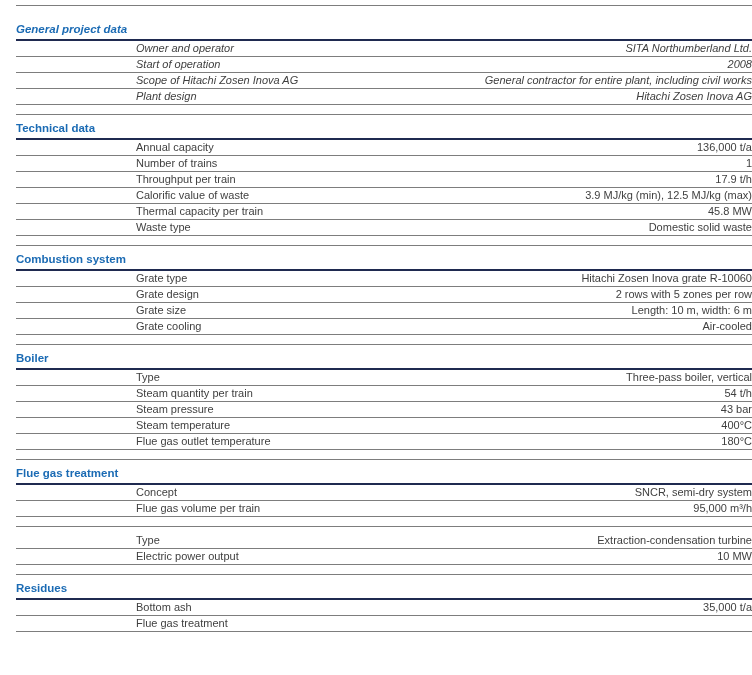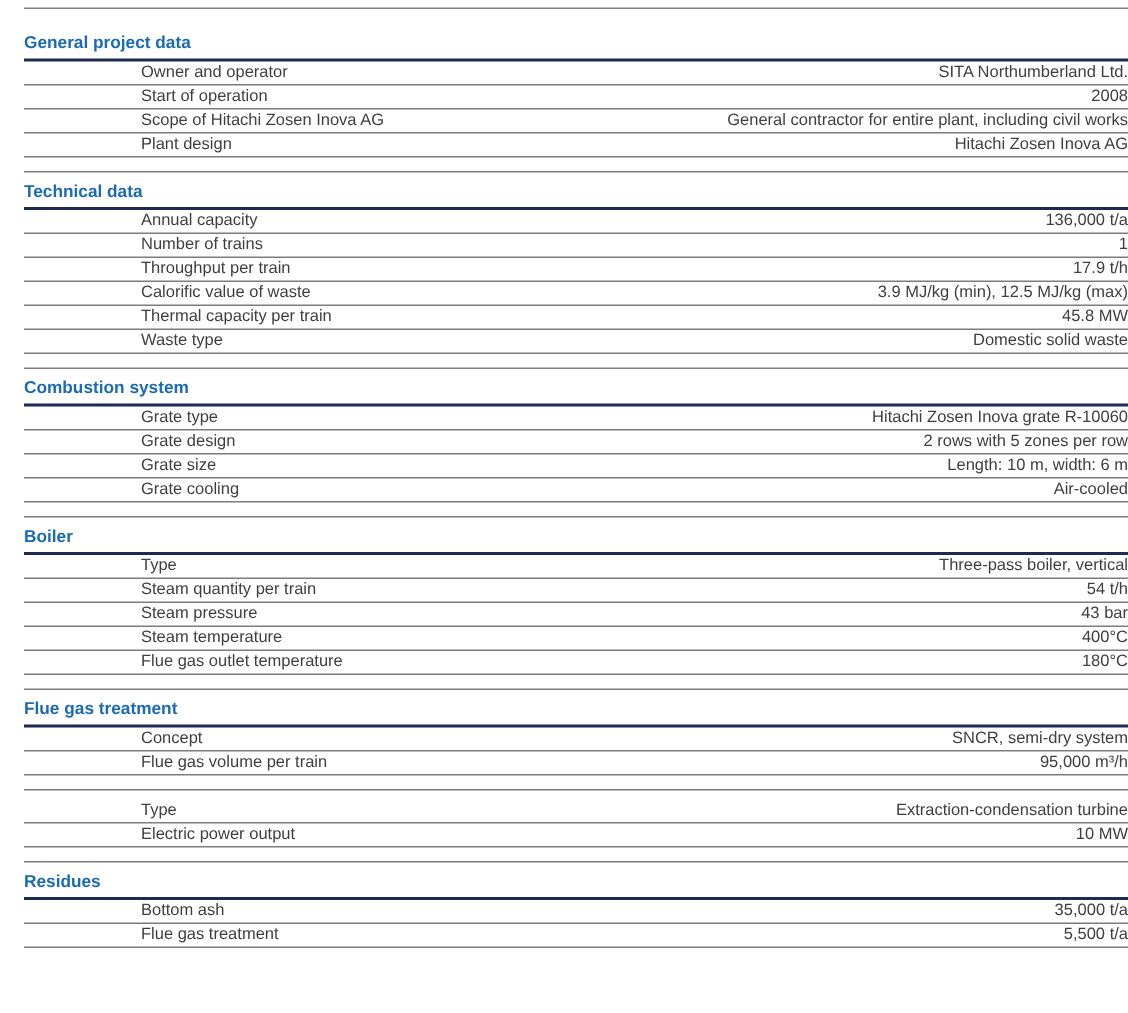--- a/index.html
+++ b/index.html
@@ -8,21 +8,21 @@
     background: #ffffff;
     font-family: "Liberation Sans", sans-serif;
     overflow: hidden;
   }
   .doc {
     position: relative;
     width: 752px; height: 675px;
     padding: 5px 0 0 16px;
   }
   .section { margin-top: 9px; }
-  .section.first { margin-top: 0; }
+  .section.first { margin-top: 0; font-style: italic; }
   .pre-rule {
     height: 0;
     border-top: 1px solid #7d7d7d;
     margin-bottom: 6px;
   }
   .section.first .pre-rule { margin-bottom: 16px; }
   .section-title {
     color: #1b6bb4;
     font-weight: 700;
     font-size: 11.5px;
@@ -33,21 +33,21 @@
   .row {
     display: flex;
     align-items: center;
     height: 16px;
     border-bottom: 1px solid #7d7d7d;
     font-size: 11px;
     line-height: 13px;
     color: #3f3f3f;
   }
   .row-label {
-    margin-left: 78px;
+    margin-left: 120px;
     flex: 0 0 181px;
     white-space: nowrap;
   }
   .row-value {
     flex: 1;
     white-space: nowrap;
     text-align: right;
   }
 </style>
 </head>
@@ -178,17 +178,16 @@
 
   <div class="section">
     <div class="pre-rule"></div>
     <div class="section-title">Residues</div>
     <div class="row">
       <span class="row-label">Bottom ash</span>
       <span class="row-value">35,000 t/a</span>
     </div>
     <div class="row">
       <span class="row-label">Flue gas treatment</span>
-      <span class="row-value">5,500 t/a</span>
     </div>
   </div>
 
 </div>
 
 </body></html>

